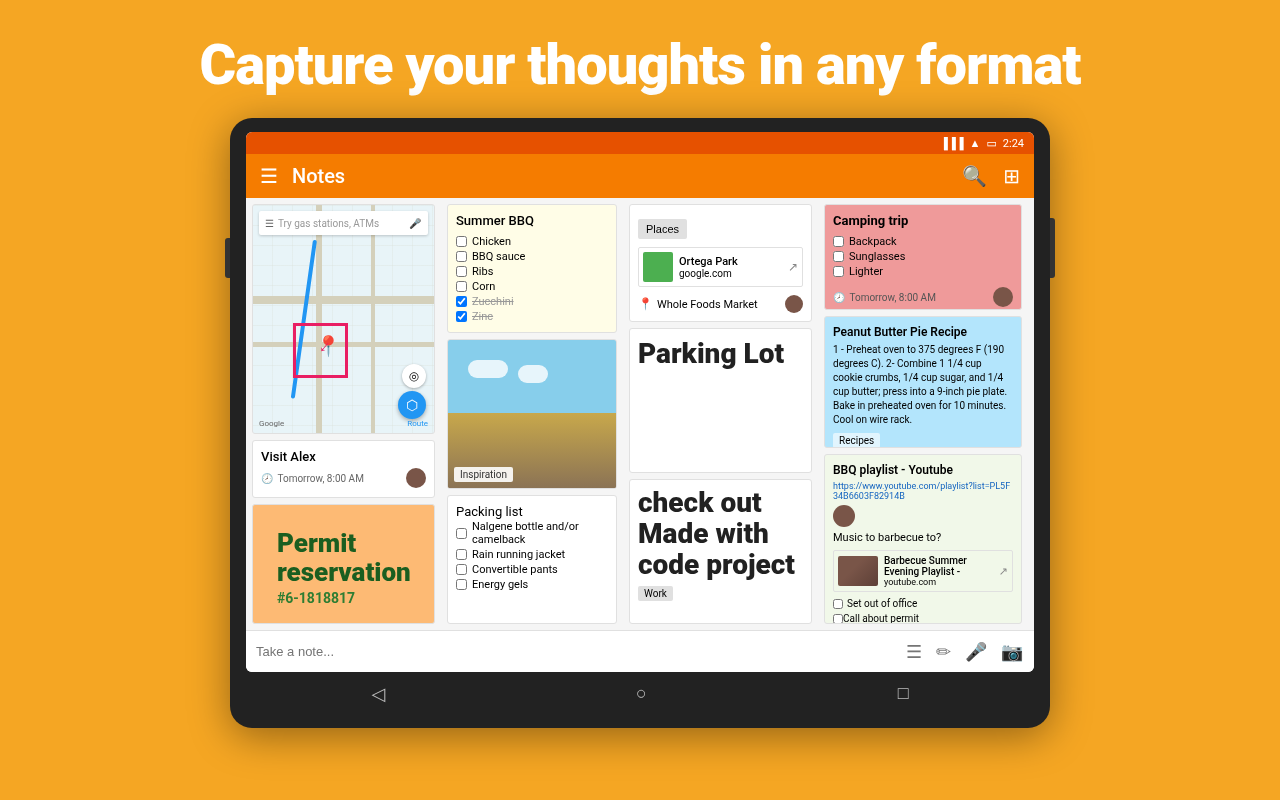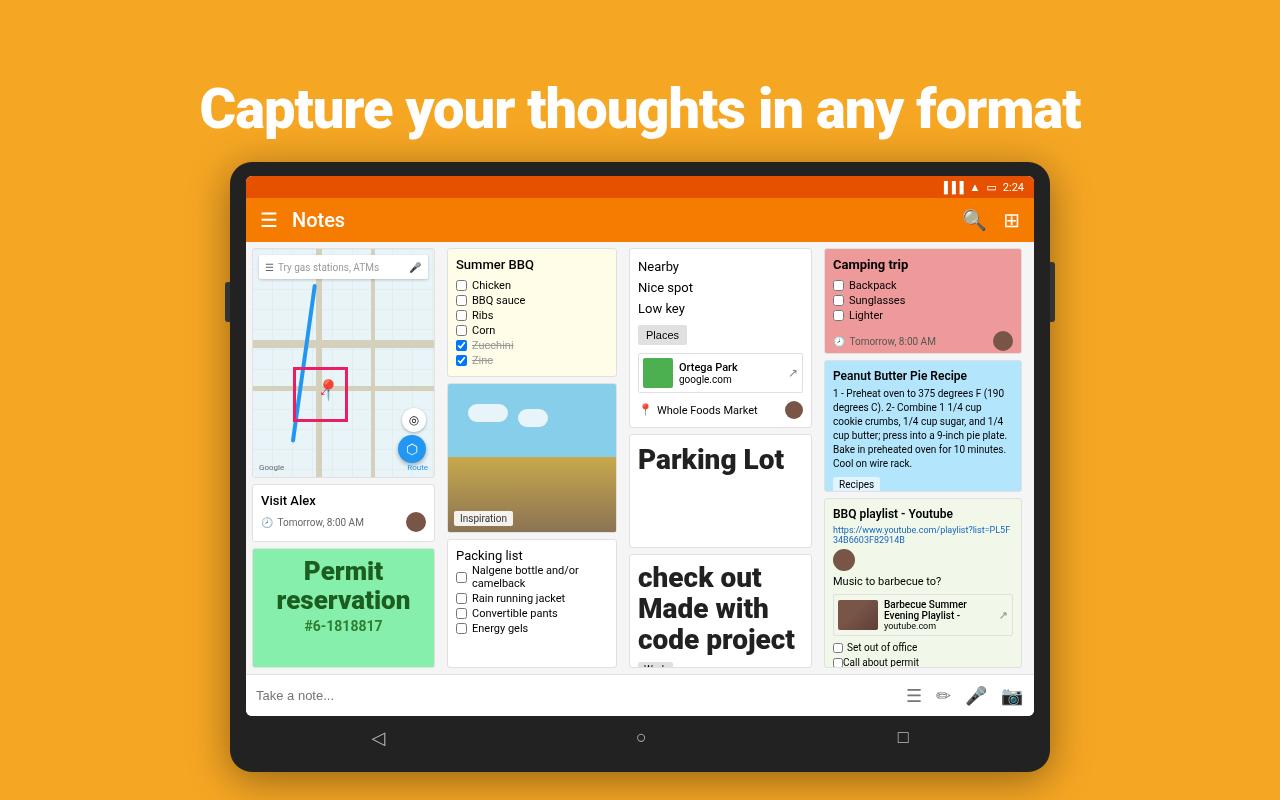--- a/index.html
+++ b/index.html
@@ -7,21 +7,20 @@
       background-color: #F5A623;
       width: 1280px;
       height: 800px;
       overflow: hidden;
       font-family: 'Roboto', Arial, sans-serif;
     }
 
     .page-header {
       text-align: center;
       padding: 32px 20px 20px;
-      margin-top: 44px;
     }
     .page-header h1 {
       font-size: 56px;
       font-weight: 900;
       color: #fff;
       letter-spacing: -1px;
     }
 
     .tablet-wrapper {
       display: flex;
@@ -233,25 +232,24 @@
     }
     .visitor-note .avatar {
       width: 20px;
       height: 20px;
       border-radius: 50%;
       background: #795548;
       margin-left: auto;
     }
 
     .permit-note {
-      background: #86efac;
-      padding: 8px;
+      background: #fdba74;
+      padding: 24px;
       flex: 1;
       min-height: 120px;
-      text-align: center;
     }
     .permit-note h2 {
       font-size: 26px;
       font-weight: 900;
       color: #1B5E20;
       line-height: 1.1;
     }
 
     
     .summer-bbq {
@@ -638,25 +636,20 @@
                 <input type="checkbox" style="">
                 <span>Energy gels</span>
               </div>
             </div>
 
           </div>
 
           <div class="notes-col notes-col-3">
 
             <div class="note-card nearby-note">
-              <div class="nearby-text">
-                <div>Nearby</div>
-                <div>Nice spot</div>
-                <div>Low key</div>
-              </div>
               <button class="places-btn">Places</button>
               <div class="place-item">
                 <div class="place-thumb"></div>
                 <div class="place-info">
                   <div class="name">Ortega Park</div>
                   <div>google.com</div>
                 </div>
                 <span style="margin-left:auto;font-size:12px;color:#888;">↗</span>
               </div>
               <div style="display:flex;align-items:center;gap:4px;margin-top:8px;">

